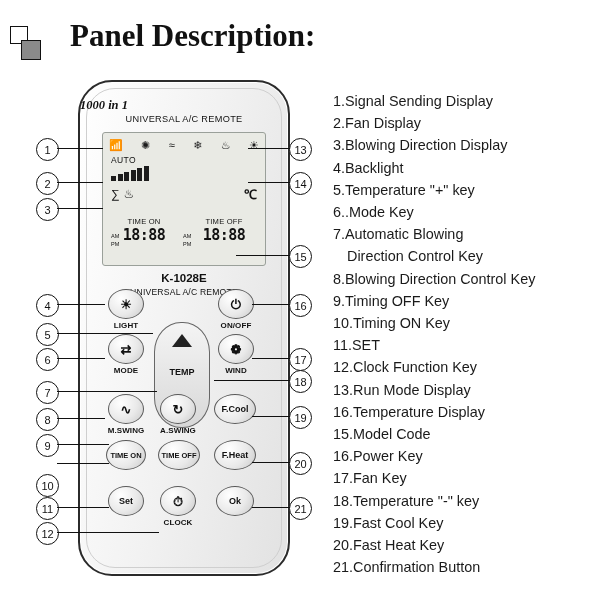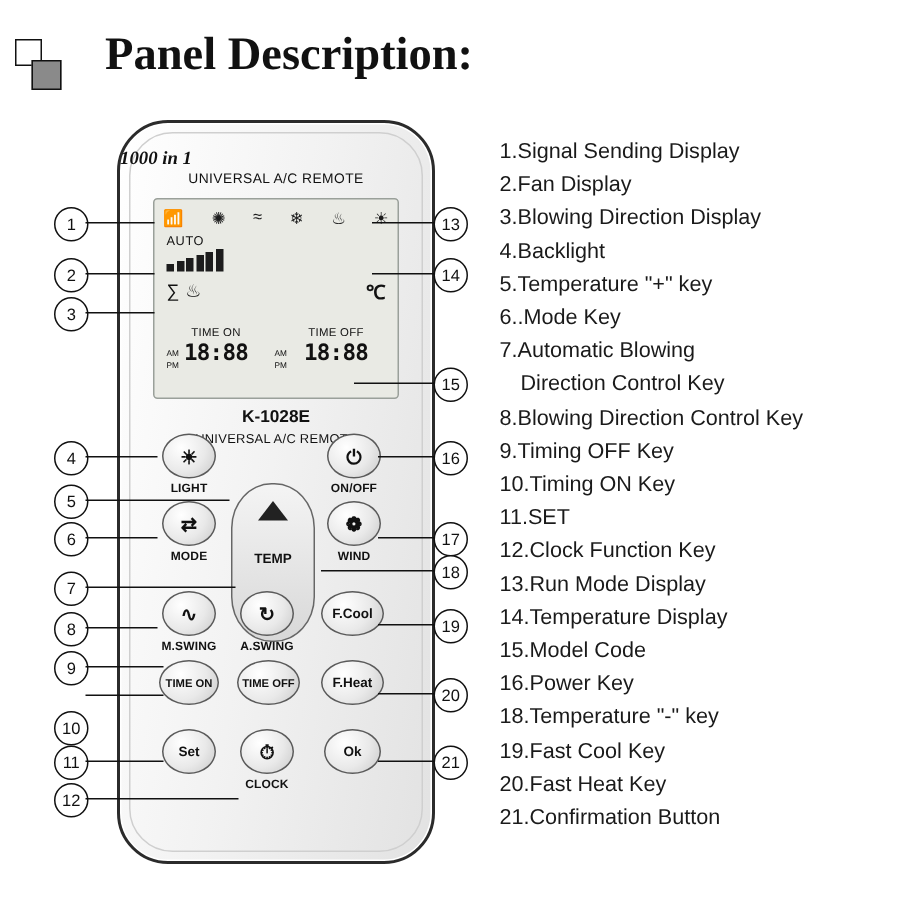--- a/index.html
+++ b/index.html
@@ -340,23 +340,24 @@
     <div class="legend-item">7.Automatic Blowing</div>
     <div class="legend-item">
         <span class="indent">Direction Control Key</span>
       </div>
     <div class="legend-item">8.Blowing Direction Control Key</div>
     <div class="legend-item">9.Timing OFF Key</div>
     <div class="legend-item">10.Timing ON Key</div>
     <div class="legend-item">11.SET</div>
     <div class="legend-item">12.Clock Function Key</div>
     <div class="legend-item">13.Run Mode Display</div>
-    <div class="legend-item">14.Temperature Display</div>
+    <div class="legend-item">16.Temperature Display</div>
     <div class="legend-item">15.Model Code</div>
     <div class="legend-item">16.Power Key</div>
+    <div class="legend-item">17.Fan Key</div>
     <div class="legend-item">18.Temperature "-" key</div>
     <div class="legend-item">19.Fast Cool Key</div>
     <div class="legend-item">20.Fast Heat Key</div>
     <div class="legend-item">21.Confirmation Button</div>
   </div>
 
   <div class="remote">
     <div class="remote-inner"></div>
 
     <div class="brand-1">1000 in 1</div>

